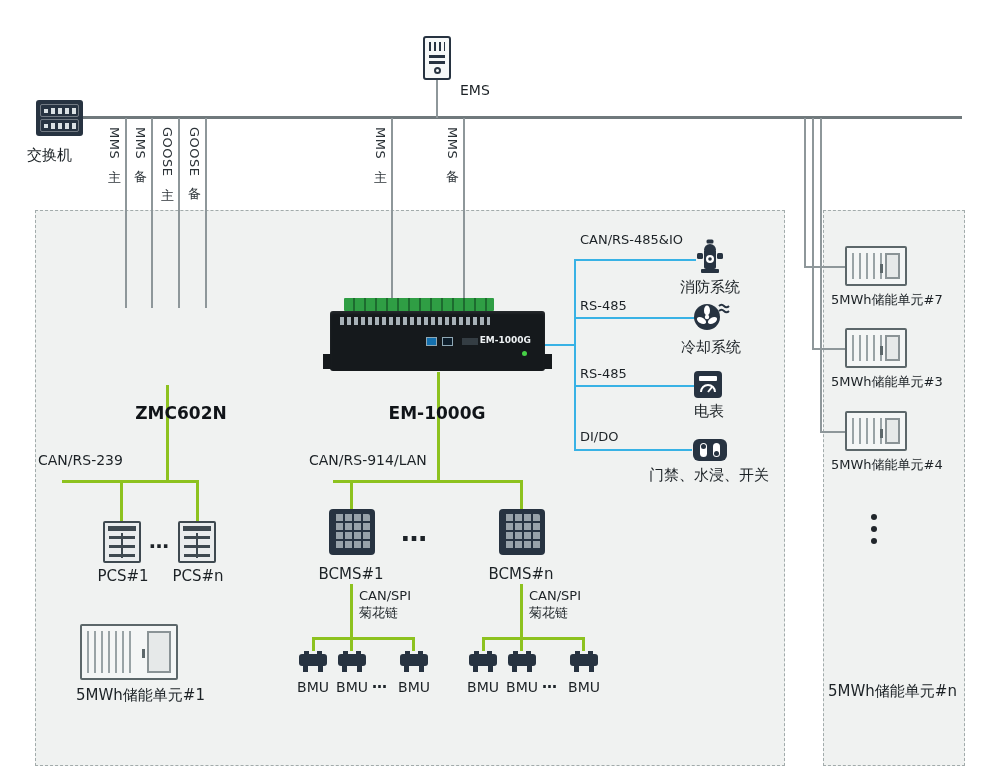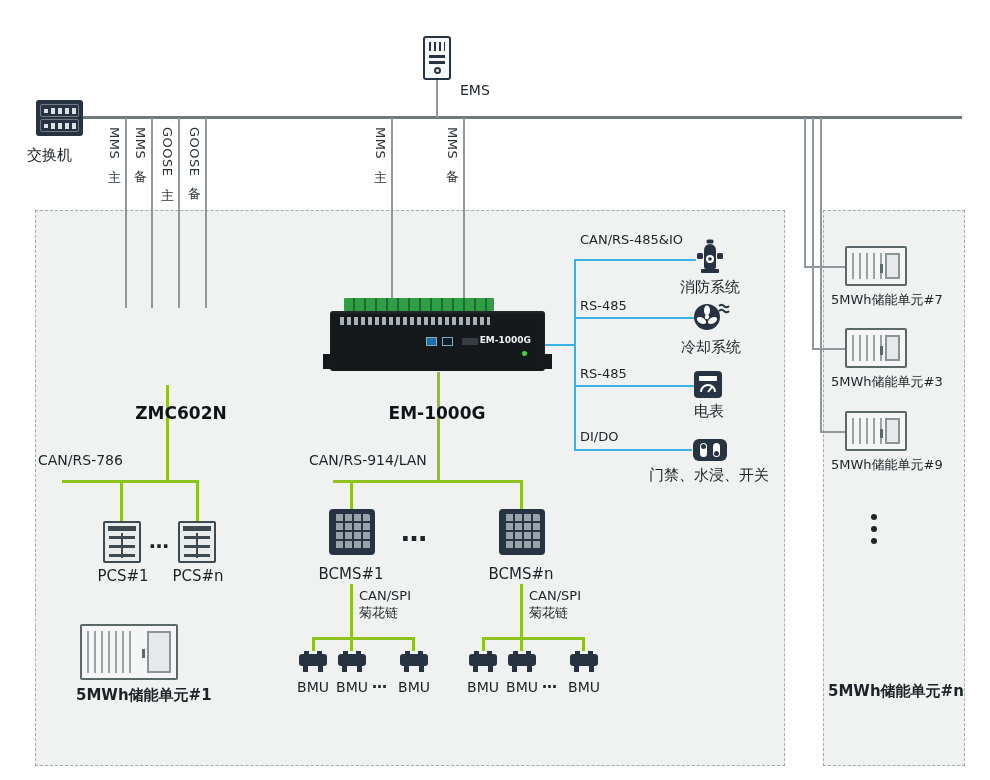--- a/index.html
+++ b/index.html
@@ -15,21 +15,21 @@
   .vl.green{width:3px;background:#8dc21f}
   .hl.blue{height:2px;background:#38b2e5}
   .vl.blue{width:2px;background:#38b2e5}
 
   .dashbox{position:absolute;border:1px dashed #a2abab;background:#f0f2f1}
 
   
   .lbl{position:absolute;white-space:nowrap;line-height:1.25}
   .vtext{position:absolute;writing-mode:vertical-rl;font-size:13px;color:#2c3338;letter-spacing:.5px;white-space:nowrap}
   .f13{font-size:13px}.f14{font-size:14px}.f15{font-size:15px}
-  .bold{font-weight:bold}.center{text-align:center}
+  .bold{font-weight:normal}.center{text-align:center}
   .devname{position:absolute;font-size:17px;font-weight:bold;color:#101418;text-align:center;white-space:nowrap}
   .dots-h{position:absolute;font-weight:bold;color:#1d2328;line-height:1}
 
   
   .tower{position:absolute;width:28px;height:44px;border:2px solid #273341;border-radius:3px;background:#f6f8f8}
   .tower i{position:absolute;display:block}
   .tw-vent{left:4px;right:4px;top:4px;height:9px;background:repeating-linear-gradient(90deg,#273341 0 2px,transparent 2px 5px)}
   .tw-s1{left:4px;right:4px;top:17px;height:3px;background:#273341}
   .tw-s2{left:4px;right:4px;top:23px;height:3px;background:#273341}
   .tw-btn{left:50%;bottom:4px;width:7px;height:7px;margin-left:-3.5px;border:2px solid #273341;border-radius:50%}
@@ -242,21 +242,21 @@
     <circle cx="11.5" cy="8.5" r="2.5" fill="#273341"></circle>
     <rect x="21" y="5" width="7" height="14" rx="3.5" fill="#fff"></rect>
     <circle cx="24.5" cy="15.5" r="2.5" fill="#273341"></circle>
   </svg>
 
   <div class="lbl f15" style="left:680px;top:278px">消防系统</div>
   <div class="lbl f15" style="left:681px;top:338px">冷却系统</div>
   <div class="lbl f15" style="left:694px;top:402px">电表</div>
   <div class="lbl f15" style="left:649px;top:466px">门禁、水浸、开关</div>
 
-  <div class="lbl f14" style="left:38px;top:452px">CAN/RS-786</div>
+  <div class="lbl f14" style="left:38px;top:452px">CAN/RS-239</div>
   <div class="cab" style="left:103px;top:521px;width:38px;height:42px">
     <i class="cab-top"></i>
       <i class="cab-body"></i>
       <i class="cab-div"></i>
   </div>
   <div class="cab" style="left:178px;top:521px;width:38px;height:42px">
     <i class="cab-top"></i>
       <i class="cab-body"></i>
       <i class="cab-div"></i>
   </div>
@@ -356,21 +356,21 @@
     <i class="cont-vents"></i>
       <i class="cont-door"></i>
       <i class="cont-handle"></i>
   </div>
   <div class="lbl f13" style="left:831px;top:374px">5MWh储能单元#3</div>
   <div class="cont" style="left:845px;top:411px;width:62px;height:40px">
     <i class="cont-vents"></i>
       <i class="cont-door"></i>
       <i class="cont-handle"></i>
   </div>
-  <div class="lbl f13" style="left:831px;top:457px">5MWh储能单元#9</div>
+  <div class="lbl f13" style="left:831px;top:457px">5MWh储能单元#4</div>
 
   <div class="vdots" style="left:871px;top:514px">
       <i></i>
       <i></i>
       <i></i>
     </div>
 
   <div class="lbl f15 bold" style="left:828px;top:682px">5MWh储能单元#n</div>
 
 </div>

